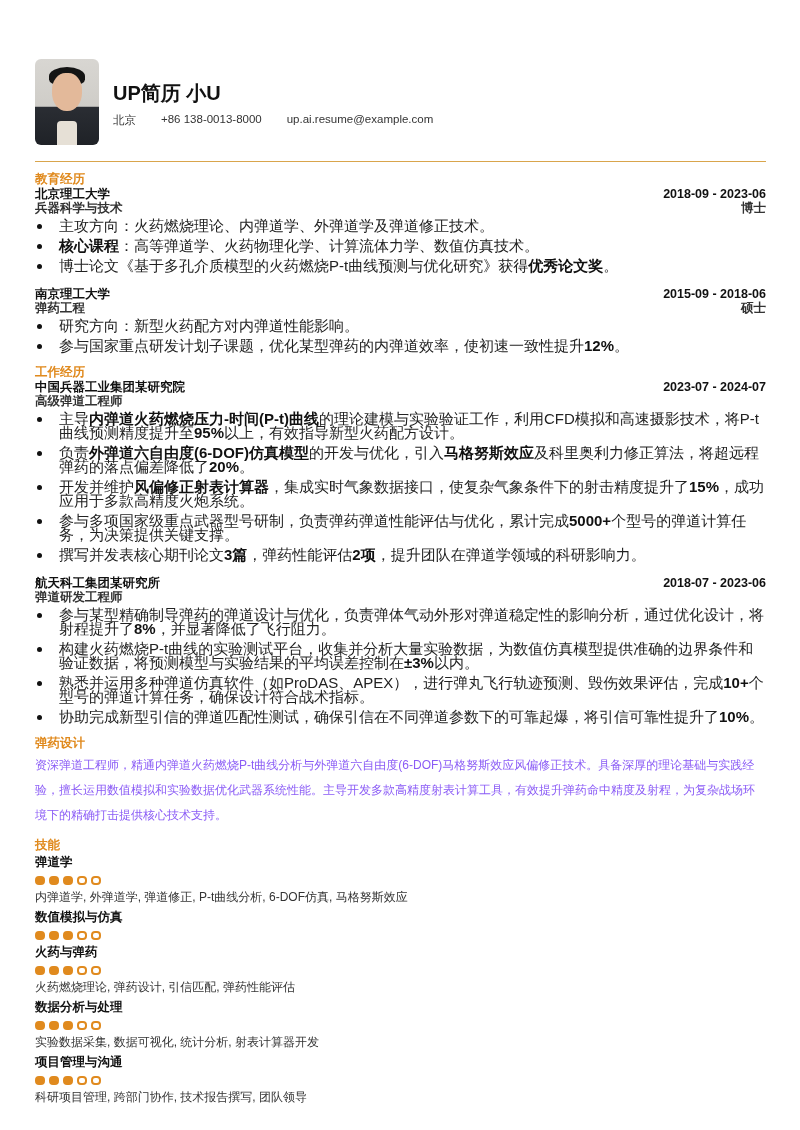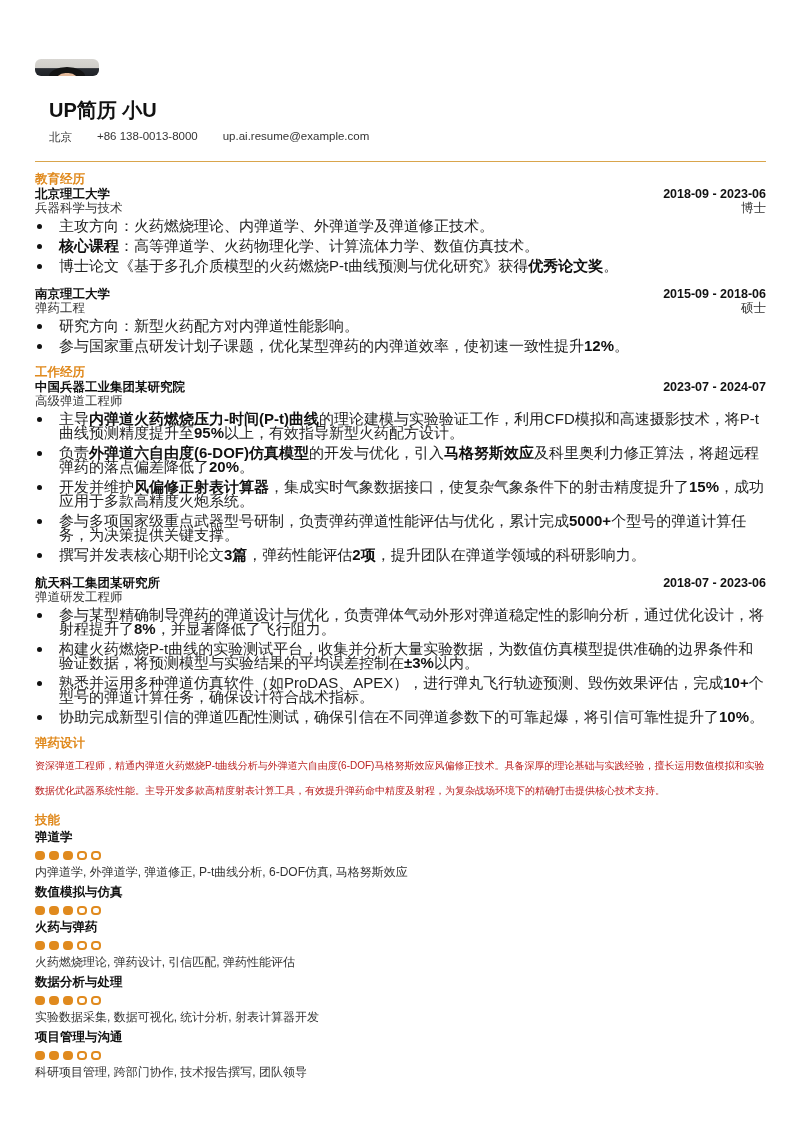--- a/index.html
+++ b/index.html
@@ -1,42 +1,42 @@
 <!DOCTYPE html>
 <html><head>
 <meta charset="utf-8">
 <style>
   * { box-sizing: border-box; margin: 0; padding: 0; }
   html, body { width: 800px; height: 1130px; overflow: hidden; background: #ffffff; }
   body { font-family: "Liberation Sans", "DejaVu Sans", sans-serif; color: #222; position: relative; }
   .page { position: absolute; left: 0; top: 0; width: 800px; height: 1130px; }
 
-  .header { position: absolute; left: 35px; top: 59px; height: 86px; display: flex; align-items: flex-start; flex-direction: column; }
+  .header { position: absolute; left: 35px; top: 59px; height: 86px; display: flex; align-items: flex-start; }
   .avatar { width: 64px; height: 86px; border-radius: 6px; background: linear-gradient(180deg,#d8d6d2 0%,#cfcdc8 55%,#2a2d33 56%,#1f2227 100%); position: relative; overflow: hidden; }
   .avatar .face { position: absolute; left: 17px; top: 14px; width: 30px; height: 38px; border-radius: 45% 45% 48% 48%; background: #e3b99a; }
   .avatar .hair { position: absolute; left: 14px; top: 8px; width: 36px; height: 18px; border-radius: 50% 50% 30% 30%; background: #141414; }
   .avatar .shirt { position: absolute; left: 22px; top: 62px; width: 20px; height: 24px; background: #e6e0d6; border-radius: 4px 4px 0 0; }
   .header-info { margin-left: 14px; padding-top: 22px; }
   .name { font-size: 20px; font-weight: 700; color: #111; line-height: 24px; letter-spacing: 0px; }
   .contact { margin-top: 8px; font-size: 11.5px; color: #333; display: flex; gap: 25px; }
 
   .divider { position: absolute; left: 35px; top: 161px; width: 731px; height: 1px; background: #d9a54c; }
 
   .content { position: absolute; left: 35px; top: 172px; width: 731px; }
   .section-title { font-size: 12.5px; font-weight: 700; color: #e08a1e; line-height: 15px; }
   .entry-head { display: flex; justify-content: space-between; font-size: 12.5px; font-weight: 700; color: #111; line-height: 14px; align-items: flex-end; }
-  .entry-sub { display: flex; justify-content: space-between; font-size: 12.5px; color: #333; line-height: 15px; }
+  .entry-sub { display: flex; justify-content: space-between; font-size: 12.5px; color: #333; line-height: 15px; font-weight: bold; }
   ul.bullets { list-style: none; margin-top: 3px; }
   ul.bullets li { position: relative; padding-left: 24px; font-size: 15px; line-height: 14px; color: #222; margin-bottom: 6px; }
   ul.bullets li::before { content: ""; position: absolute; left: 2px; top: 5px; width: 5px; height: 5px; border-radius: 50%; background: #111; }
   ul.bullets li b { color: #111; }
   .gap-entry { height: 8px; }
   .gap-section { height: 6px; }
 
-  .summary { font-size: 10px; line-height: 25px; color: #b91c1c; margin-top: 2px; width: 731px; }
+  .summary { font-size: 12px; line-height: 25px; color: #8b5cf6; margin-top: 2px; width: 731px; }
 
   .skill-name { font-size: 12.5px; font-weight: 700; color: #111; line-height: 15px; margin-top: 2px; }
   .dots { display: flex; gap: 4px; margin: 6px 0 5px 0; height: 9px; }
   .dot { width: 10px; height: 9px; border-radius: 4px; border: 2px solid #e08a1e; }
   .dot.filled { background: #e08a1e; }
   .skill-desc { font-size: 12px; color: #333; line-height: 14px; margin-bottom: 6px; }
 </style>
 </head>
 <body>
 

